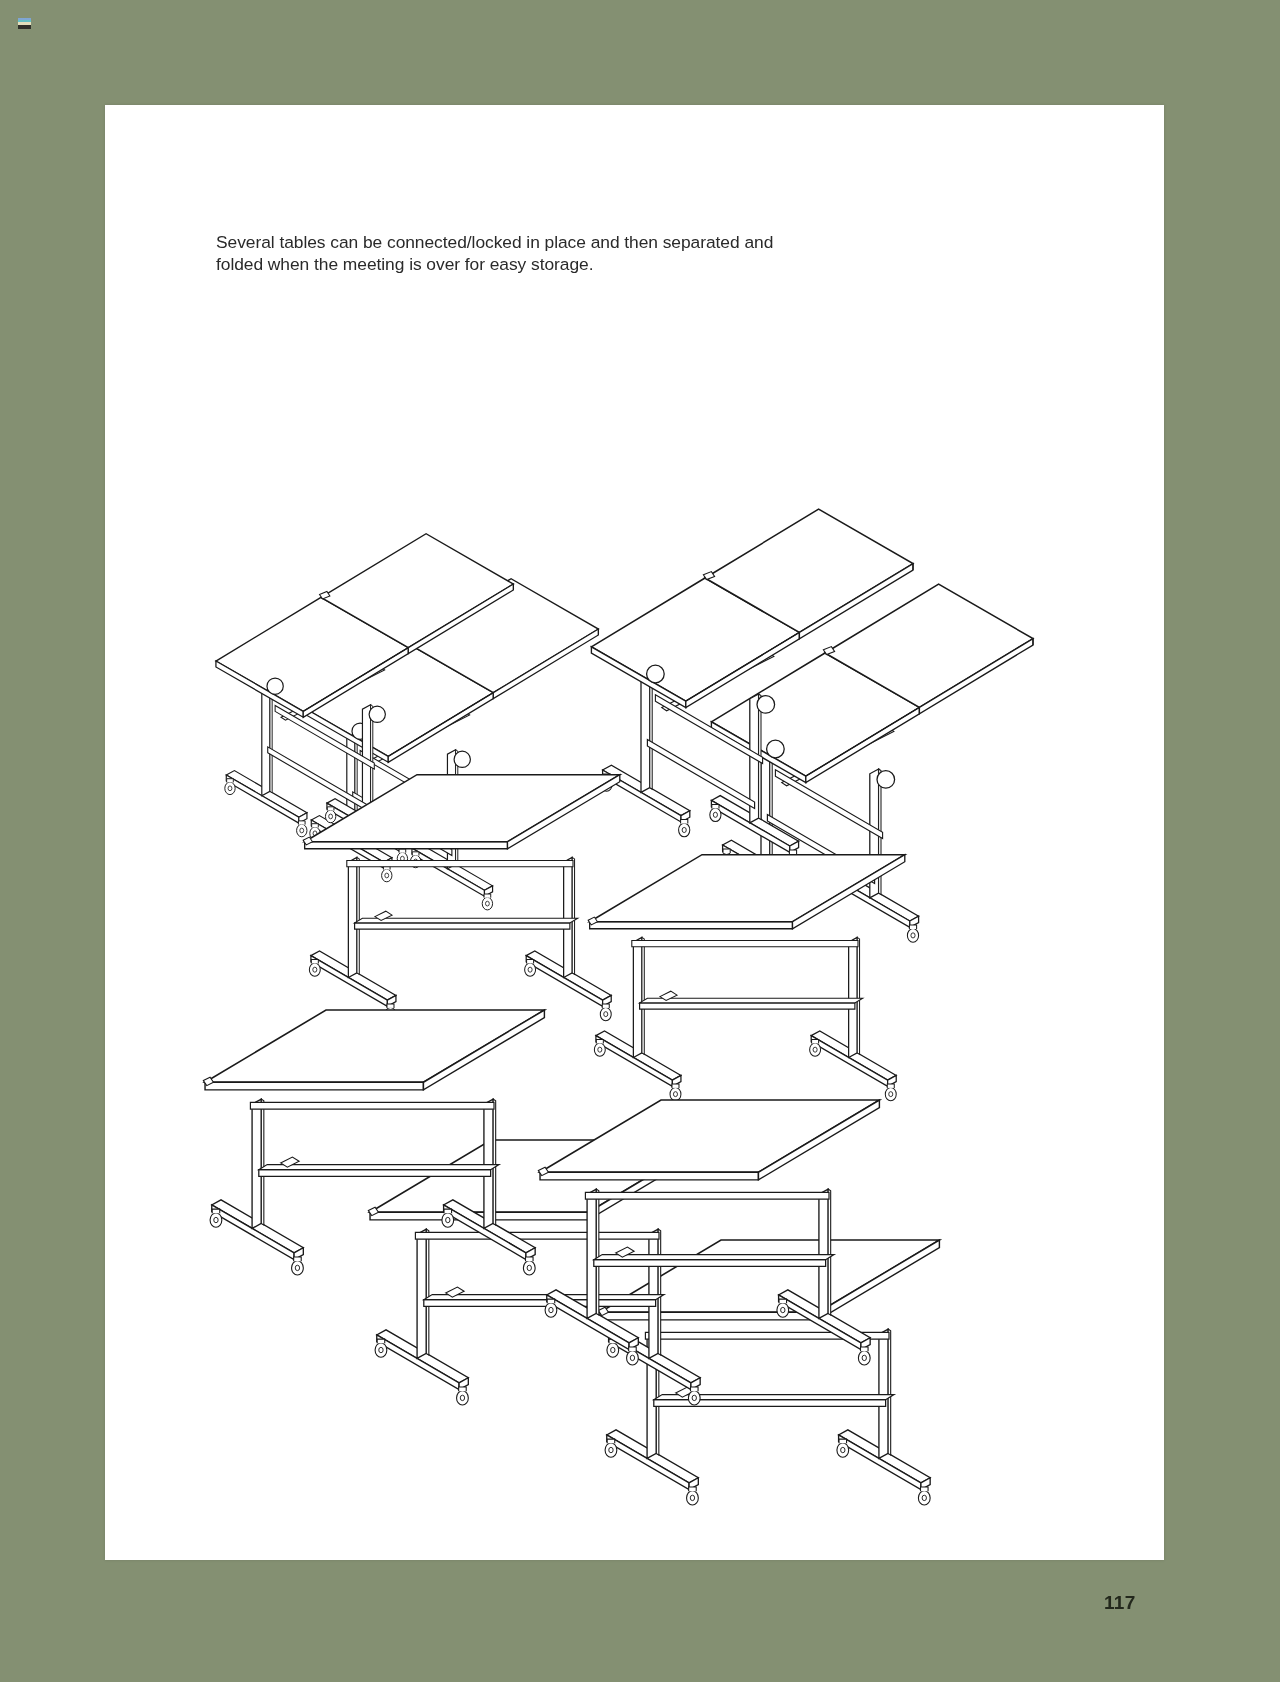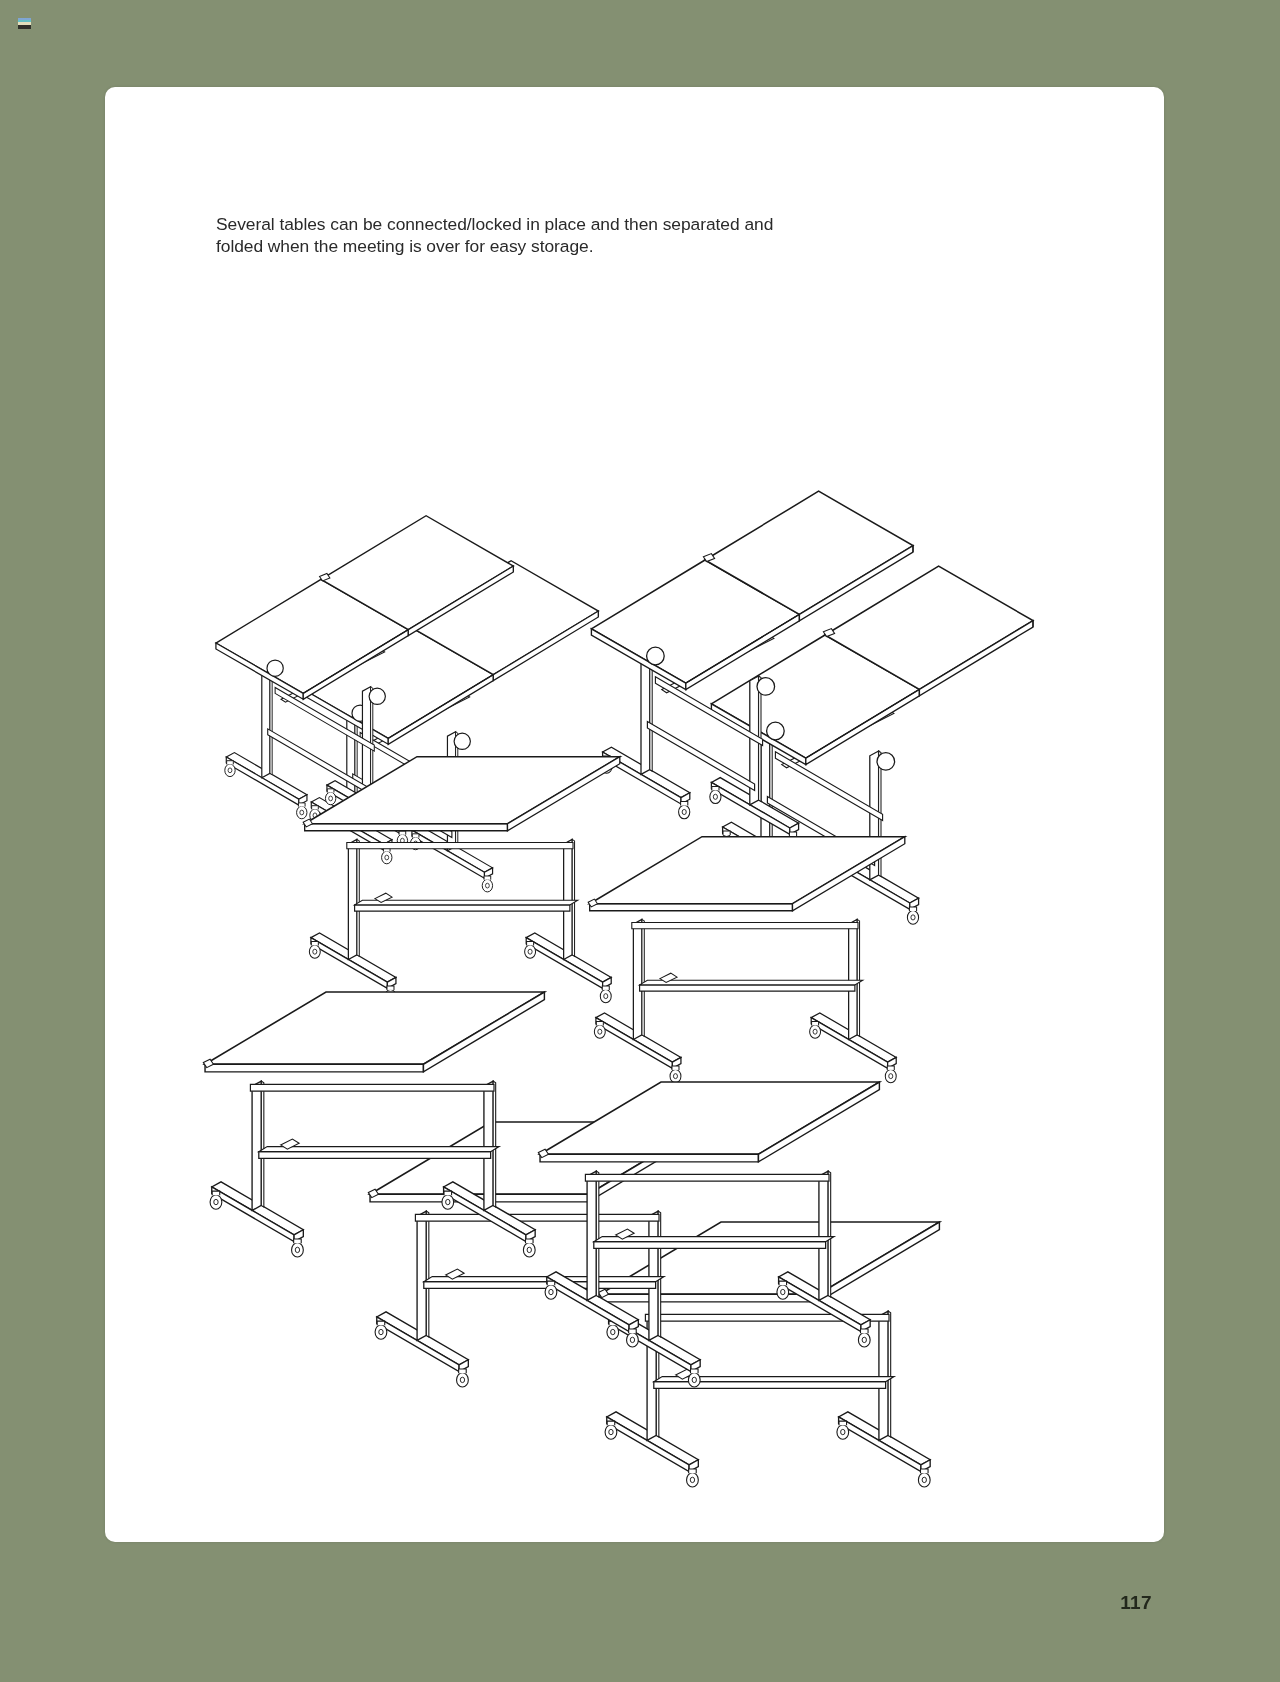--- a/index.html
+++ b/index.html
@@ -28,26 +28,25 @@
       #63c3c9 22%,  #63c3c9 40%,
       #e8e3c0 40%,  #e8e3c0 62%,
       #2b2b26 62%,  #2b2b26 100%);
     opacity: .95;
   }
 
   
   #page-sheet {
     position: absolute;
     left: 105px;
-    top: 87px;
+    top: 105px;
     width: 1059px;
     height: 1455px;
     background: #ffffff;
     box-shadow: 0 0 3px rgba(0,0,0,.12);
-    border-radius: 10px;
   }
 
   #instruction-text {
     position: absolute;
     left: 111px;
     top: 126px;
     width: 640px;
     font-size: 17.4px;
     line-height: 22.4px;
     color: #2a2a2a;
@@ -62,21 +61,21 @@
     width: 1059px;
     height: 1240px;
   }
   #figure-area svg { display: block; width: 100%; height: 100%; }
 
   #page-number {
     position: absolute;
     left: 1104px;
     top: 1592px;
     width: 64px;
-    text-align: center;
+    text-align: left;
     font-size: 19px;
     font-weight: 700;
     color: #23281c;
     letter-spacing: .3px;
   }
 </style>
 </head>
 <body>
 
 <div id="scan-artifact"></div>

